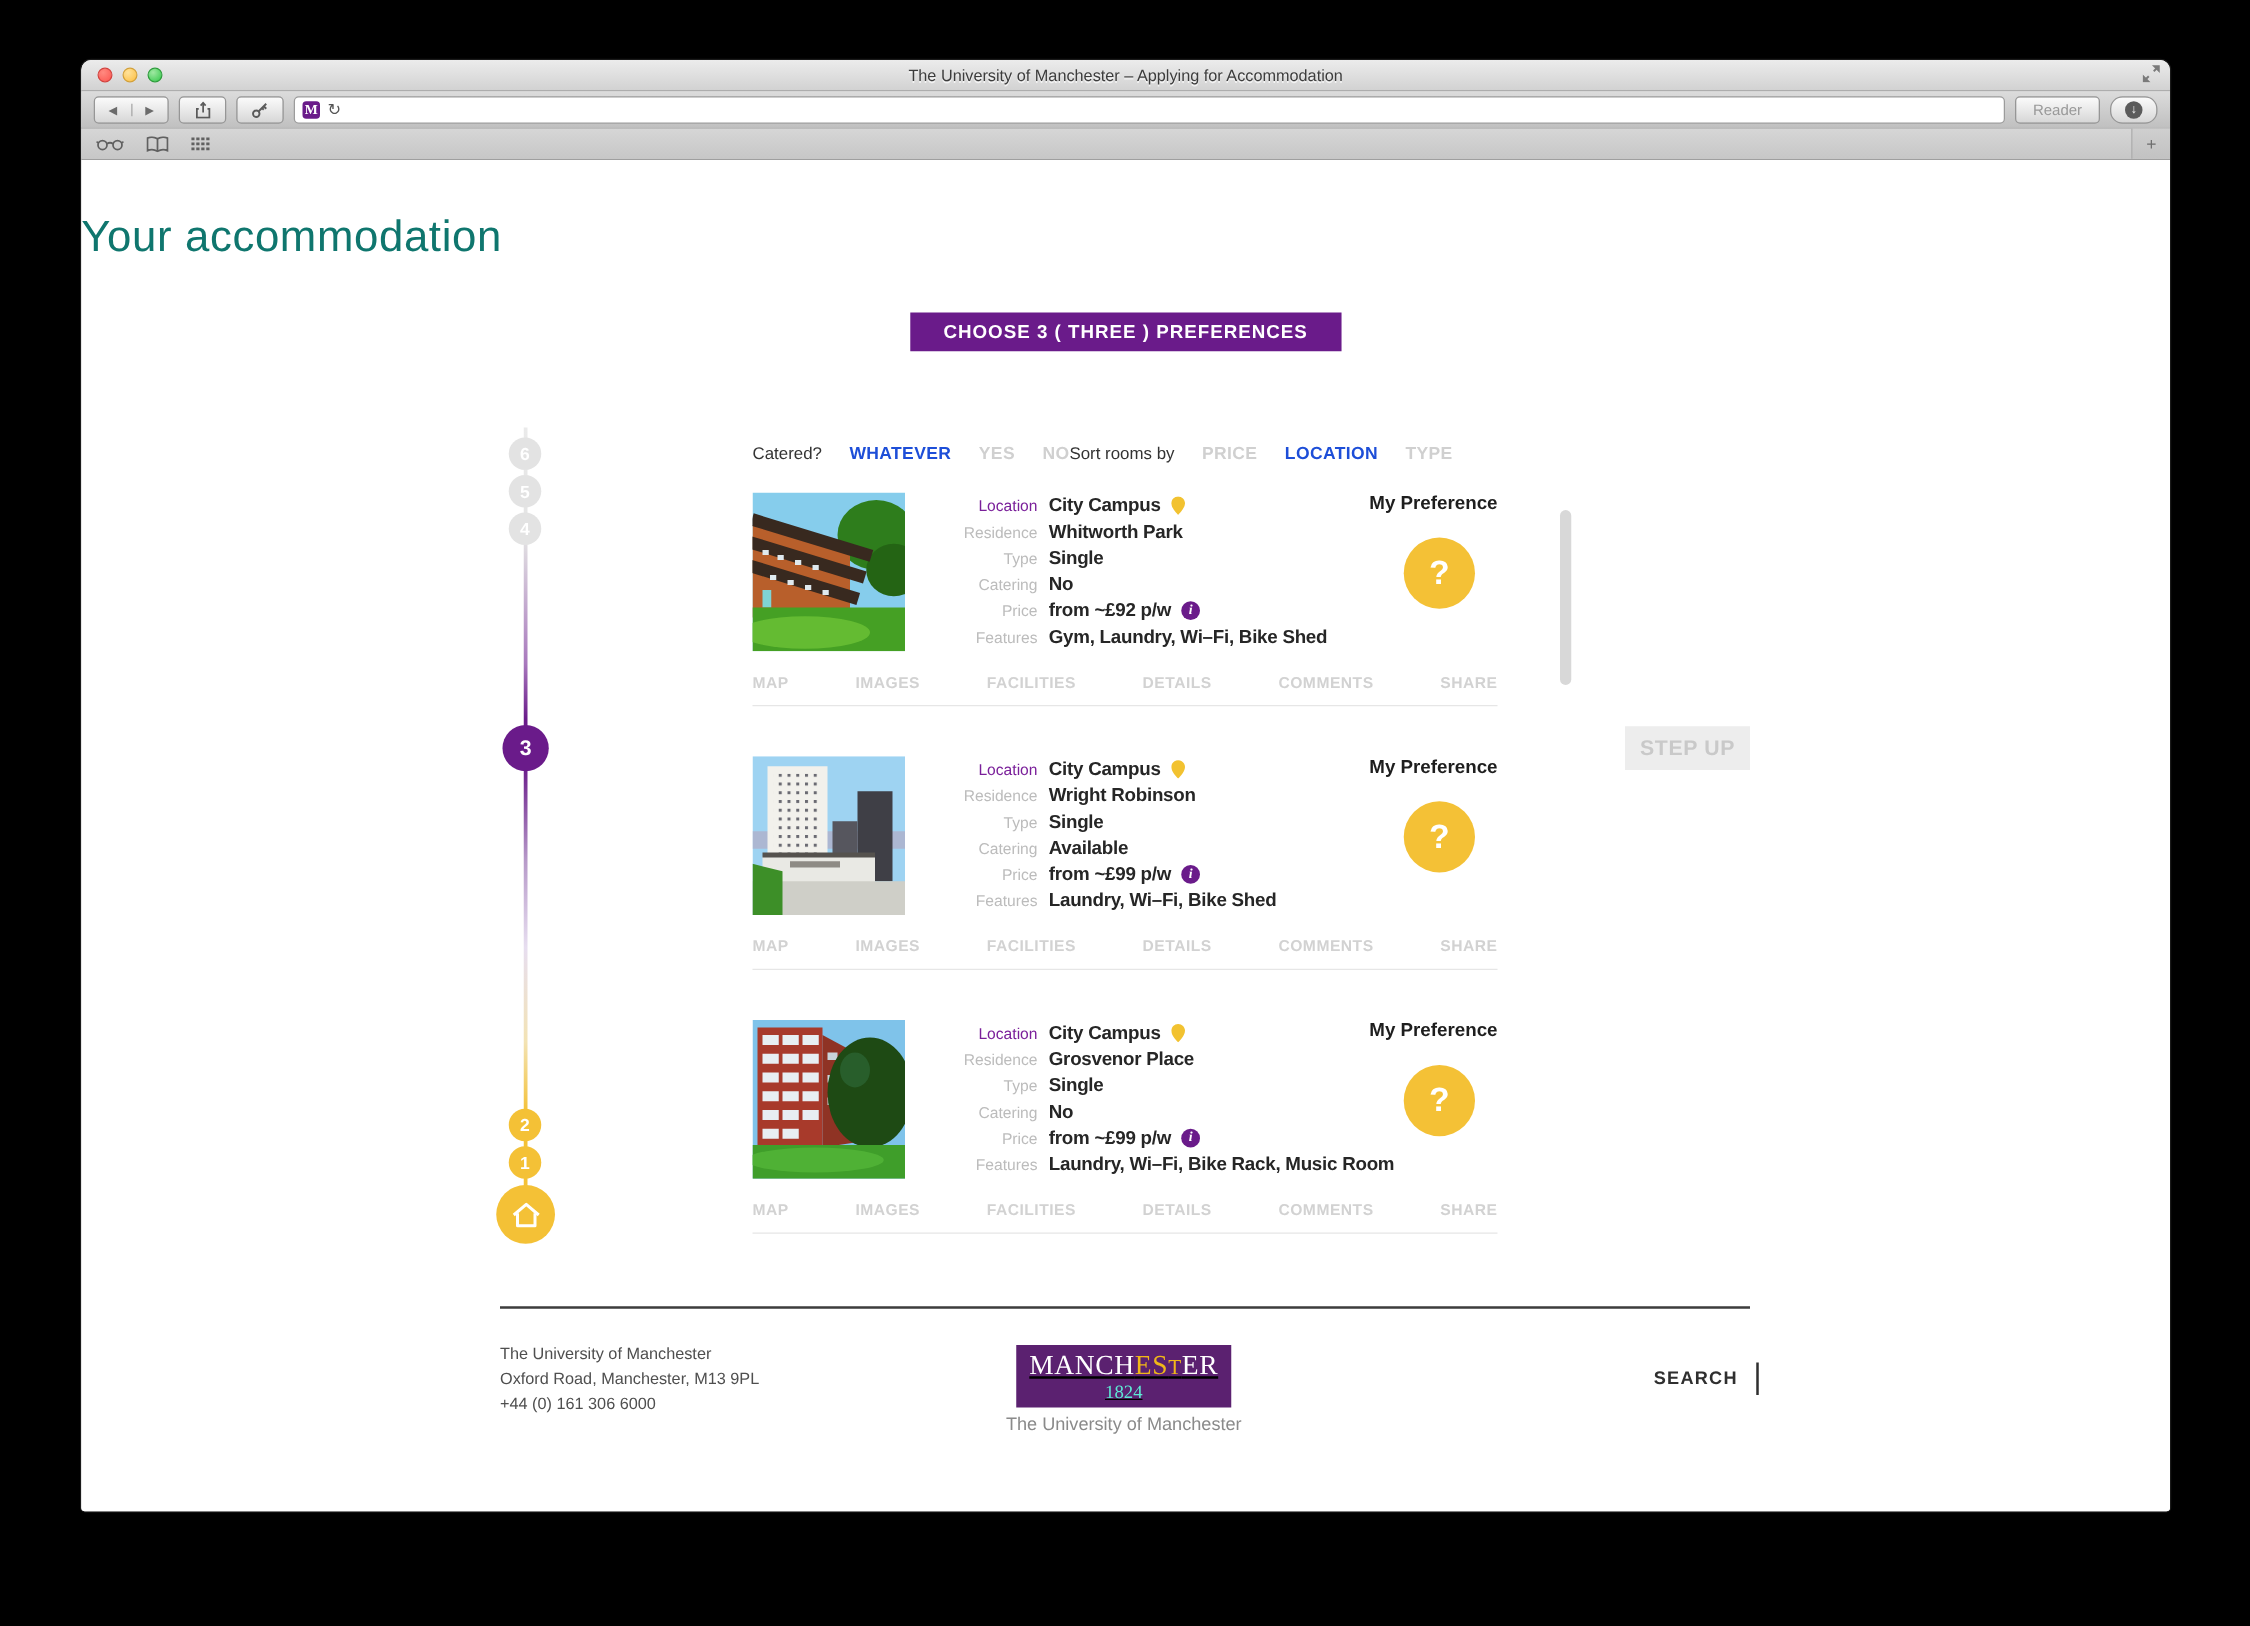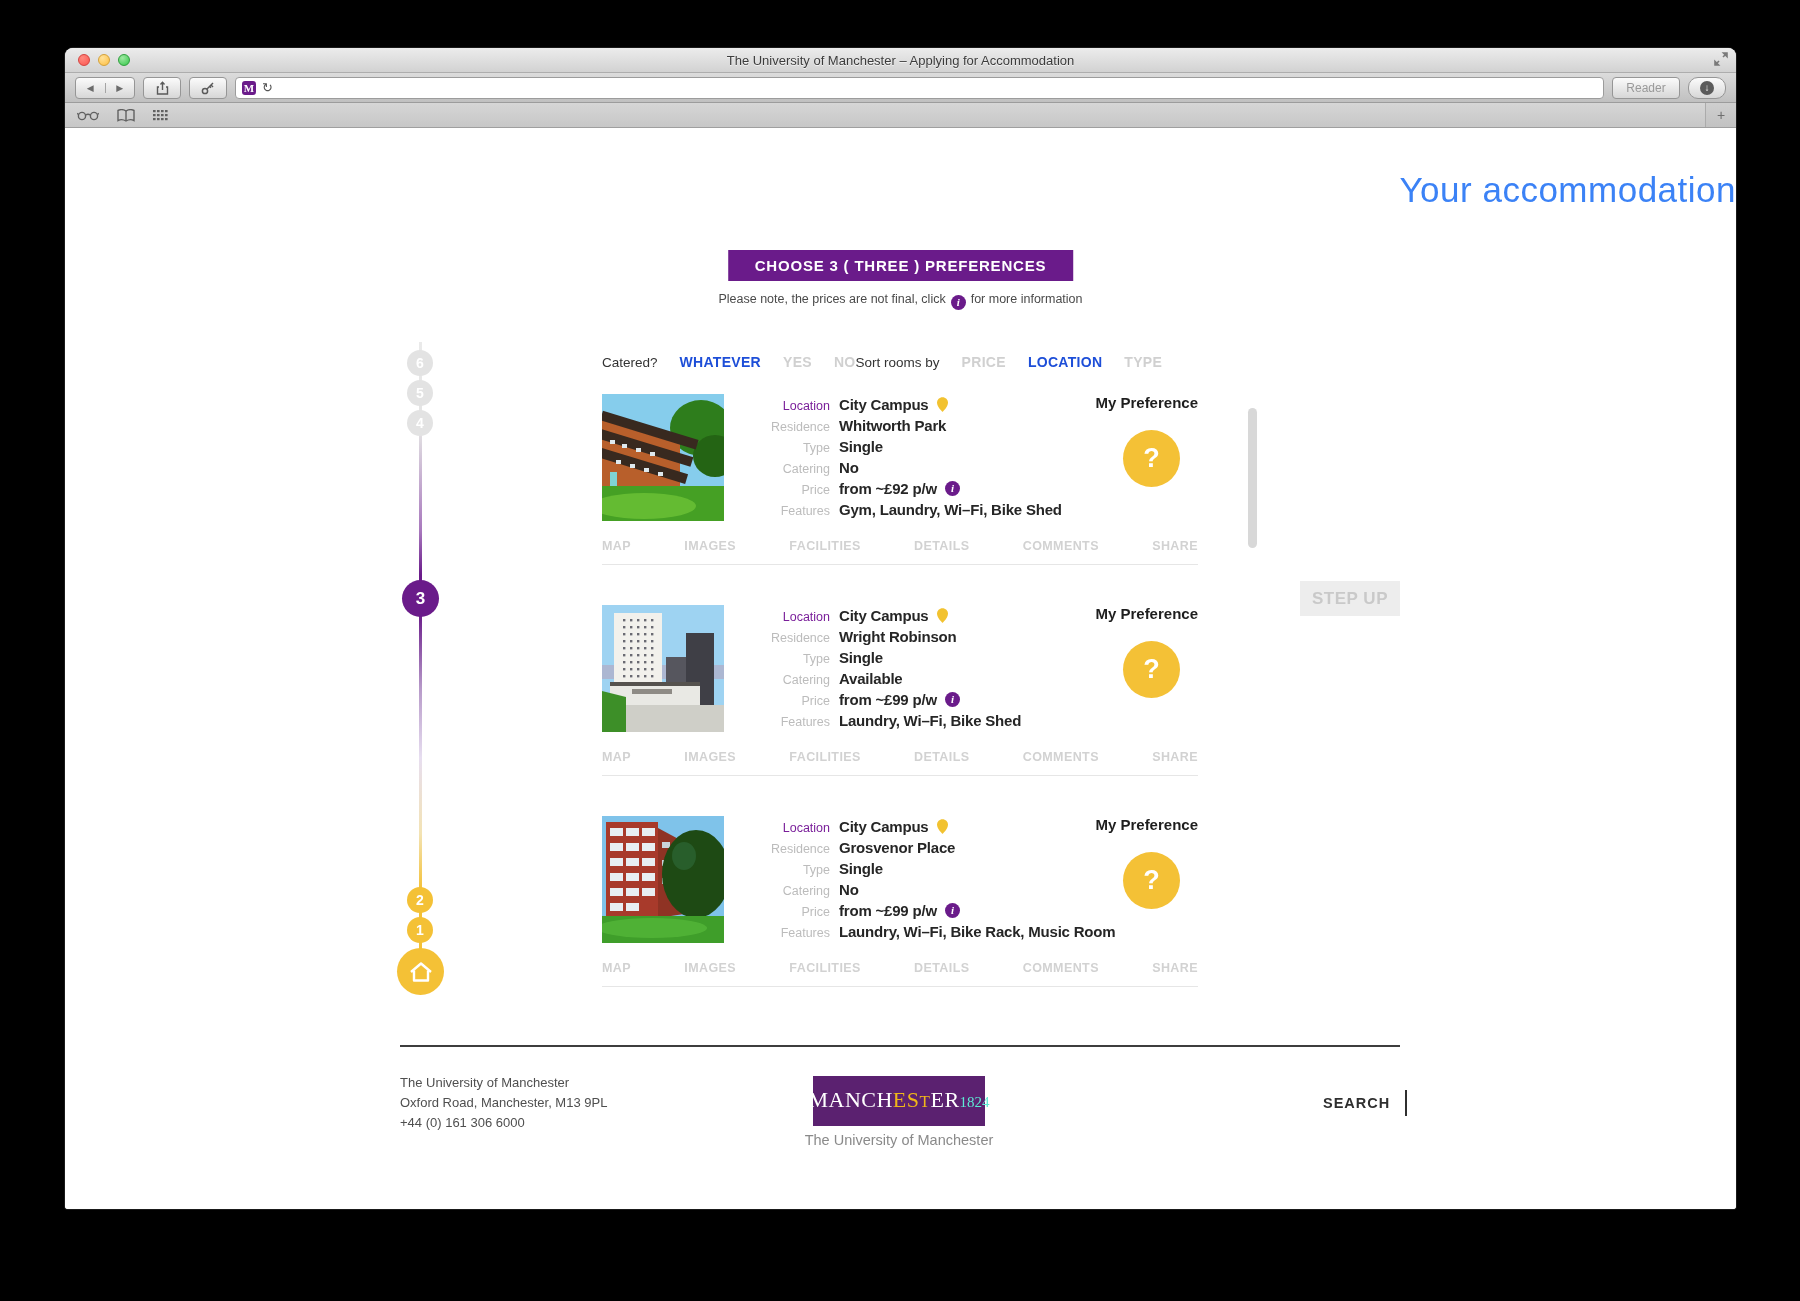--- a/index.html
+++ b/index.html
@@ -35,22 +35,22 @@
   .dl-btn{width:36px;border-radius:10px;}
   .dl-circle{width:14px;height:14px;border-radius:50%;background:#5b5b5b;color:#eee;
     font-size:10px;line-height:14px;text-align:center;font-weight:bold;}
   .bookmarksbar{height:24px;background:linear-gradient(#d6d6d6,#c7c7c7);border-bottom:1px solid #9f9f9f;
     display:flex;align-items:center;padding-left:12px;gap:18px;position:relative;}
   .newtab{position:absolute;right:0;top:0;height:100%;width:30px;border-left:1px solid #ababab;
     background:linear-gradient(#cfcfcf,#c2c2c2);color:#6e6e6e;font-size:14px;
     display:flex;align-items:center;justify-content:center;}
   
   .content{position:relative;height:1084px;background:#fff;}
-  .heading{position:absolute;top:42px;left:0;width:100%;text-align:right;
-    font-size:35px;color:#3b82f6;letter-spacing:0.5px;}
+  .heading{position:absolute;top:42px;left:0;width:100%;text-align:left;
+    font-size:35px;color:#0f766e;letter-spacing:0.5px;}
   .banner{position:absolute;top:122px;left:50%;transform:translateX(-50%);
     background:#6a1b8a;color:#fff;font-size:15px;font-weight:bold;letter-spacing:0.8px;
     padding:7px 27px;white-space:nowrap;text-align:center;}
   .note{position:absolute;top:164px;left:0;width:100%;text-align:center;font-size:12.5px;color:#4a4a4a;}
   .info-i{display:inline-block;width:15px;height:15px;border-radius:50%;background:#6a1b8a;color:#fff;
     font-family:"Liberation Serif",serif;font-style:italic;font-weight:bold;font-size:11px;
     line-height:15px;text-align:center;vertical-align:-3px;margin:0 5px;}
   .listing{position:absolute;left:537px;top:226px;width:596px;}
   .filterrow{display:flex;justify-content:flex-start;align-items:baseline;margin-bottom:24px;}
   .fgroup{display:flex;gap:22px;align-items:baseline;}
@@ -87,21 +87,21 @@
   .tl-home{position:absolute;left:332px;top:820px;width:47px;height:47px;border-radius:50%;
     background:#f4c136;display:flex;align-items:center;justify-content:center;}
   .scrollbar{position:absolute;left:1183px;top:280px;width:9px;height:140px;background:#d8d8d8;border-radius:5px;}
   .stepup{position:absolute;left:1235px;top:453px;width:100px;height:35px;background:#ededed;
     color:#c9c9c9;font-size:17px;font-weight:bold;letter-spacing:0.5px;
     display:flex;align-items:center;justify-content:center;}
   
   .footer-divider{position:absolute;left:335px;top:917px;width:1000px;height:2px;background:#3d3d3d;}
   .footer-address{position:absolute;left:335px;top:945px;font-size:13px;color:#4f4f4f;line-height:20px;}
   .logo{position:absolute;left:748px;top:948px;width:172px;height:50px;background:#5b2170;
-    display:flex;flex-direction:row;align-items:center;justify-content:center;}
+    display:flex;flex-direction:column;align-items:center;justify-content:center;text-decoration:underline;}
   .logo-line1{font-family:"Liberation Serif",serif;font-size:22px;color:#fff;letter-spacing:0.5px;line-height:22px;}
   .logo-line1 .gold{color:#f0b719;}
   .logo-line1 .gold-sm{color:#f0b719;font-size:17px;}
   .logo-year{font-family:"Liberation Serif",serif;font-size:15px;color:#5eead4;line-height:15px;margin-top:2px;}
   .logo-caption{position:absolute;left:648px;top:1004px;width:372px;text-align:center;
     font-size:14.5px;color:#8a8a8a;}
   .search{position:absolute;left:1258px;top:962px;display:flex;align-items:center;}
   .search-label{font-size:14.5px;font-weight:bold;color:#2f2f2f;letter-spacing:1px;}
   .search-bar{width:2px;height:26px;background:#2f2f2f;margin-left:15px;}
 </style>
@@ -203,23 +203,20 @@
       </svg>
     <div class="newtab">
         <span>+</span>
       </div>
   </div>
 
   <div class="content">
 
     <div class="heading">Your accommodation</div>
     <div class="banner">CHOOSE 3 ( THREE ) PREFERENCES</div>
-    <div class="note">
-      <span>Please note, the prices are not final, click</span><span class="info-i">i</span><span>for more information</span>
-    </div>
 
     <div class="tl-line"></div>
     <div class="tl-dot gray" style="top:222px;">
         <span style="color:#fff;">6</span>
       </div>
     <div class="tl-dot gray" style="top:252px;">
         <span style="color:#fff;">5</span>
       </div>
     <div class="tl-dot gray" style="top:282px;">
         <span style="color:#fff;">4</span>

